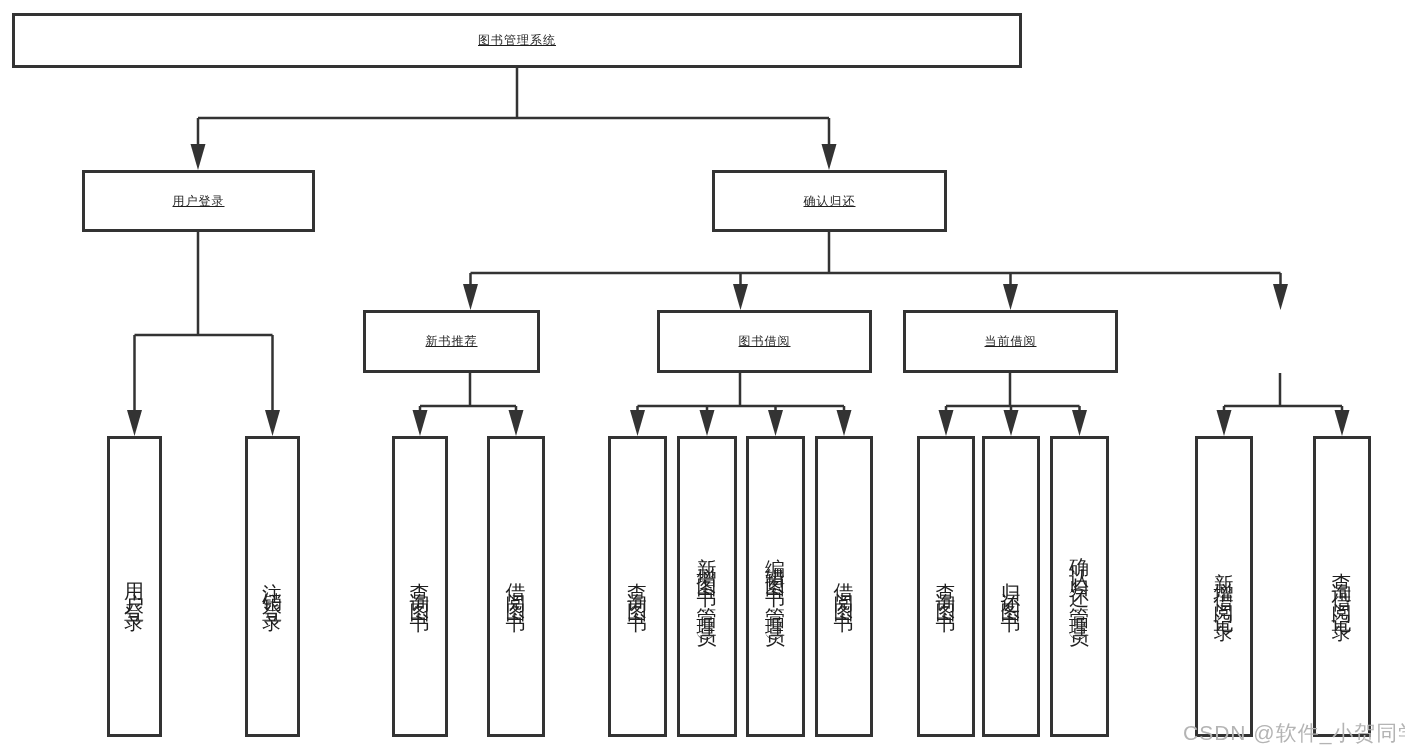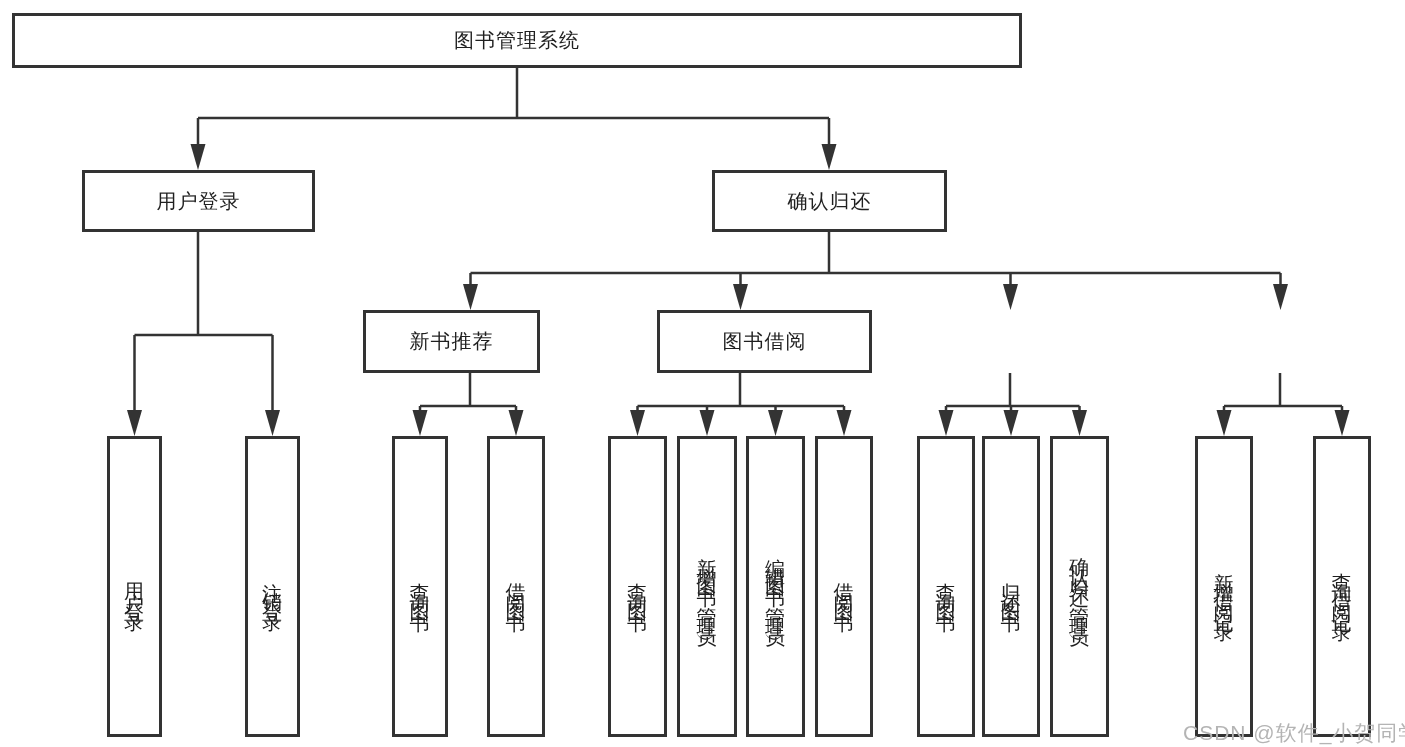--- a/index.html
+++ b/index.html
@@ -12,21 +12,21 @@
   }
   #wires{position:absolute;left:0;top:0;width:1405px;height:747px;}
   .hbox{
     position:absolute;
     border:3px solid #333333;
     background:#ffffff;
     display:flex;align-items:center;justify-content:center;
     box-sizing:border-box;
   }
   .hbox .lbl{
-    font-size:20px;color:#1f1f1f;letter-spacing:1px;white-space:nowrap;
+    font-size:12px;color:#1f1f1f;letter-spacing:1px;white-space:nowrap;text-decoration:underline;
   }
   .vbox{
     position:absolute;
     border:3px solid #333333;
     background:#ffffff;
     display:flex;align-items:center;justify-content:center;
     box-sizing:border-box;
   }
   .vbox .vlbl{
     writing-mode:vertical-rl;
@@ -99,20 +99,23 @@
   <div class="hbox" style="left:712px;top:170px;width:235px;height:62px">
     <span class="lbl">确认归还</span>
   </div>
 
   <div class="hbox" style="left:363px;top:310px;width:177px;height:63px">
     <span class="lbl">新书推荐</span>
   </div>
   <div class="hbox" style="left:657px;top:310px;width:215px;height:63px">
     <span class="lbl">图书借阅</span>
   </div>
+  <div class="hbox" style="left:903px;top:310px;width:215px;height:63px">
+    <span class="lbl">当前借阅</span>
+  </div>
 
   <div class="vbox" style="left:107px;top:436px;width:55px;height:301px">
     <span class="vlbl">用户登录</span>
   </div>
   <div class="vbox" style="left:245px;top:436px;width:55px;height:301px">
     <span class="vlbl">注销登录</span>
   </div>
 
   <div class="vbox" style="left:392px;top:436px;width:56px;height:301px">
     <span class="vlbl">查询图书</span>

